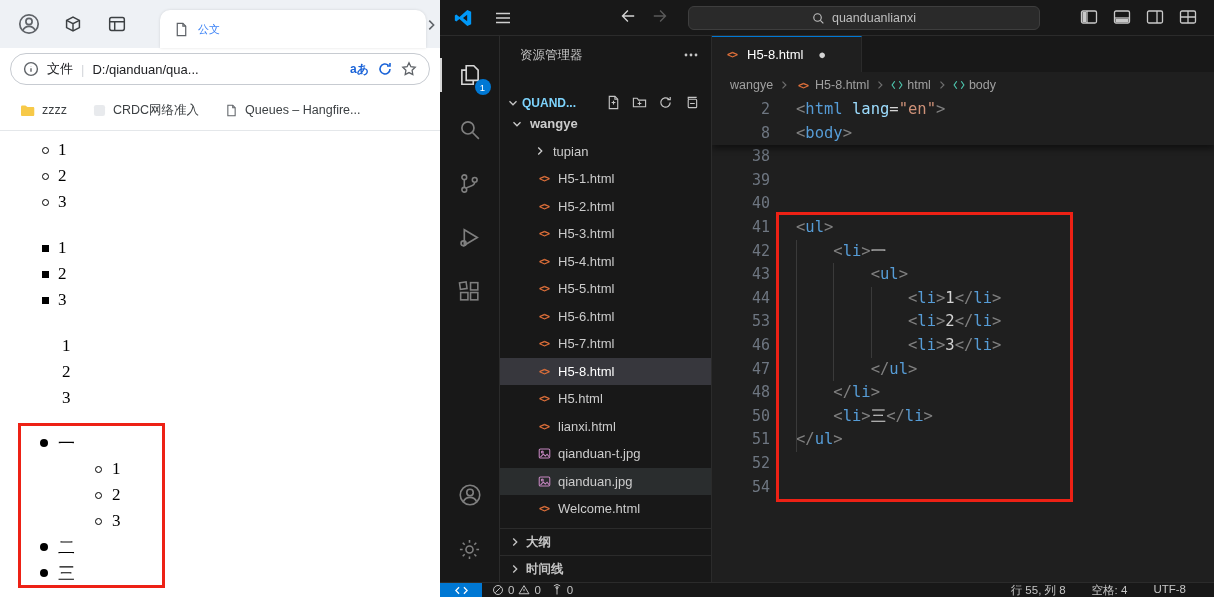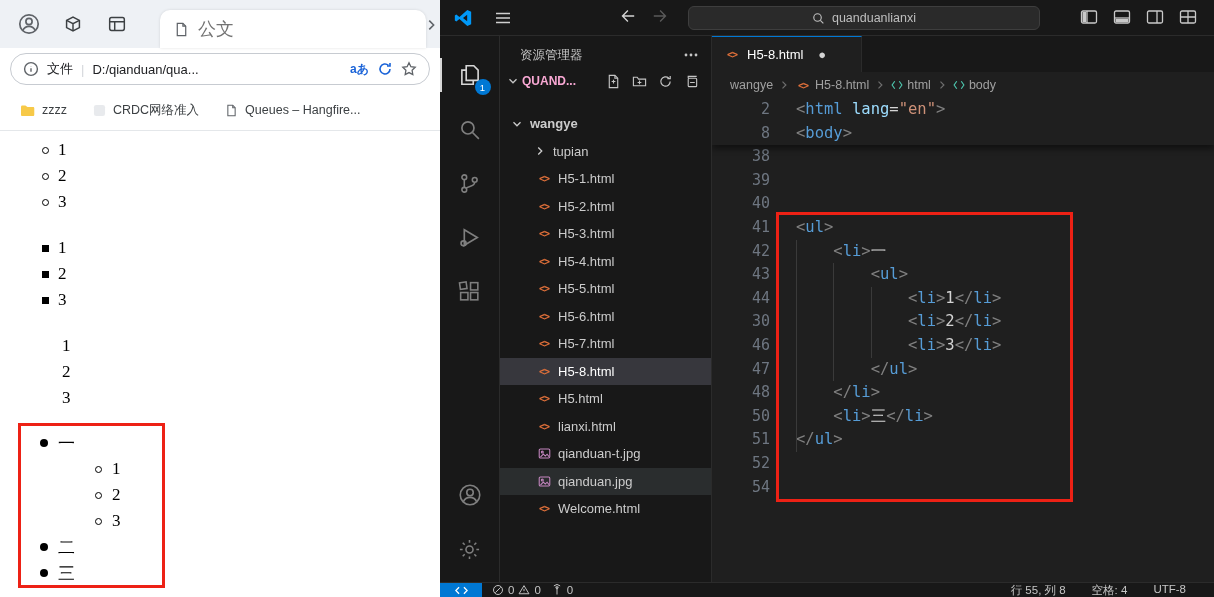--- a/index.html
+++ b/index.html
@@ -5,21 +5,21 @@
   *{margin:0;padding:0;box-sizing:border-box}
   html,body{width:1214px;height:597px;overflow:hidden;background:#1f1f1f;
     font-family:"Liberation Sans",sans-serif;}
   #app{display:flex;width:1214px;height:597px}
 
   
   #browser{width:440px;background:#fff;display:flex;flex-direction:column;position:relative}
   .b-tabstrip{height:48px;background:#eef1f5;display:flex;align-items:center;position:relative;flex-shrink:0}
   .b-strip-icon{width:30px;height:30px;display:flex;align-items:center;justify-content:center;margin-left:14px;color:#4a4f55}
   .b-tab{position:absolute;left:160px;top:10px;width:266px;height:38px;background:#fff;border-radius:10px 10px 0 0;display:flex;align-items:center;padding-left:14px;box-shadow:0 0 3px rgba(0,0,0,.12)}
-  .b-tab-title{font-size:18px;color:#737373;margin-left:9px}
+  .b-tab-title{font-size:11px;color:#3b82f6;margin-left:9px}
   .b-strip-chev{position:absolute;right:2px;top:18px;color:#5f6368}
   .b-addr{height:42px;background:#fff;display:flex;align-items:center;padding:0 10px;flex-shrink:0}
   .addr-pill{flex:1;height:32px;border:1.5px solid #c7cbd1;border-radius:16px;display:flex;align-items:center;padding:0 12px;gap:8px;background:#fff}
   .addr-scheme{font-size:13px;color:#202124}
   .addr-div{color:#d3d6da;font-size:13px}
   .addr-url{font-size:13px;color:#202124;white-space:nowrap}
   .addr-spacer{flex:1}
   .addr-translate{font-size:12px;font-weight:bold;color:#1a63d8;letter-spacing:0}
   .b-bookmarks{height:41px;background:#fff;border-bottom:1px solid #e4e7ea;display:flex;align-items:center;padding-left:20px;gap:26px;flex-shrink:0}
   .bm-item{display:flex;align-items:center;gap:7px;font-size:12.5px;color:#3c4043;white-space:nowrap}
@@ -49,21 +49,21 @@
   .v-activity{width:60px;background:#181818;border-right:1px solid #2b2b2b;display:flex;flex-direction:column;align-items:center;padding-top:12px;flex-shrink:0}
   .act-item{width:60px;height:54px;display:flex;align-items:center;justify-content:center;color:#7f7f7f;position:relative}
   .act-item.active{color:#d7d7d7}
   .act-item.active::before{content:"";position:absolute;left:0;top:10px;bottom:10px;width:2px;background:#d7d7d7}
   .act-badge{position:absolute;right:9px;bottom:7px;min-width:16px;height:16px;border-radius:9px;background:#0078d4;color:#fff;font-size:9.5px;display:flex;align-items:center;justify-content:center;padding:0 3px}
   .act-bottom{margin-top:auto;display:flex;flex-direction:column;align-items:center;padding-bottom:6px}
   
   .v-sidebar{width:212px;background:#181818;border-right:1px solid #2b2b2b;display:flex;flex-direction:column;flex-shrink:0;overflow:hidden}
   .sb-header{height:38px;display:flex;align-items:center;padding:0 12px 0 20px;font-size:12.5px;color:#c5c5c5}
   .sb-header .dots{margin-left:auto;color:#c5c5c5}
-  .sb-section{height:36px;display:flex;align-items:flex-start;padding-left:6px;font-size:12px;font-weight:bold;color:#f9a8d4}
+  .sb-section{height:36px;display:flex;align-items:flex-end;padding-left:6px;font-size:12px;font-weight:bold;color:#7dd3fc}
   .sb-actions{margin-left:auto;display:flex;gap:11px;padding-right:12px;color:#c5c5c5}
   .trow{display:flex;align-items:center;height:27.5px;padding-left:36px;font-size:13px;color:#cccccc;cursor:default;position:relative}
   .trow.root{padding-left:10px;font-weight:bold}
   .trow.folder{padding-left:33px}
   .trow.sel{background:#37373d;color:#fff}
   .trow.hov{background:#2a2d2e}
   .tname{margin-left:6px;white-space:nowrap}
   .fi{width:16px;display:flex;justify-content:center}
   .fi.html{color:#e0703a;font-family:"DejaVu Sans Mono",monospace;font-size:10px;font-weight:bold;letter-spacing:-1px}
   .chev{color:#cccccc;display:flex}
@@ -501,20 +501,38 @@
                 </span>
                 <span class="tname">qianduan.jpg</span>
               </div>
               <div class="trow">
                 <span class="fi html">&lt;&gt;</span>
                 <span class="tname">Welcome.html</span>
               </div>
             </div>
         </div>
 
+        <div style="margin-top:auto">
+          <div class="sb-foot">
+            <span class="chev">
+                <svg width="14" height="14" viewBox="0 0 16 16" fill="none" stroke="#c5c5c5" stroke-width="1.5">
+                  <path d="M6 4l4 4-4 4"></path>
+                </svg>
+              </span>
+            <span>大纲</span>
+          </div>
+          <div class="sb-foot">
+            <span class="chev">
+                <svg width="14" height="14" viewBox="0 0 16 16" fill="none" stroke="#c5c5c5" stroke-width="1.5">
+                  <path d="M6 4l4 4-4 4"></path>
+                </svg>
+              </span>
+            <span>时间线</span>
+          </div>
+        </div>
       </div>
 
       <div class="v-editor">
         <div class="v-tabs">
           <div class="v-tab">
             <span class="fi html">&lt;&gt;</span>
             <span>H5-8.html</span>
             <span class="tab-dot">●</span>
           </div>
         </div>
@@ -565,21 +583,21 @@
             <div class="iguide" style="left:121.3px;top:118px;height:118px"></div>
             <div class="iguide" style="left:158.6px;top:141.6px;height:70.8px"></div>
             <div>
                 <div class="cl"><span class="ln">38</span><span class="ct"></span></div>
                 <div class="cl"><span class="ln">39</span><span class="ct"></span></div>
                 <div class="cl"><span class="ln">40</span><span class="ct"></span></div>
                 <div class="cl"><span class="ln">41</span><span class="ct"><span class="tk-p">&lt;</span><span class="tk-t">ul</span><span class="tk-p">&gt;</span></span></div>
                 <div class="cl"><span class="ln">42</span><span class="ct"><span class="tk-w">    </span><span class="tk-p">&lt;</span><span class="tk-t">li</span><span class="tk-p">&gt;</span><span class="tk-x">一</span></span></div>
                 <div class="cl"><span class="ln">43</span><span class="ct"><span class="tk-w">        </span><span class="tk-p">&lt;</span><span class="tk-t">ul</span><span class="tk-p">&gt;</span></span></div>
                 <div class="cl"><span class="ln">44</span><span class="ct"><span class="tk-w">            </span><span class="tk-p">&lt;</span><span class="tk-t">li</span><span class="tk-p">&gt;</span><span class="tk-x">1</span><span class="tk-p">&lt;/</span><span class="tk-t">li</span><span class="tk-p">&gt;</span></span></div>
-                <div class="cl"><span class="ln">30</span><span class="ct"><span class="tk-w">            </span><span class="tk-p">&lt;</span><span class="tk-t">li</span><span class="tk-p">&gt;</span><span class="tk-x">2</span><span class="tk-p">&lt;/</span><span class="tk-t">li</span><span class="tk-p">&gt;</span></span></div>
+                <div class="cl"><span class="ln">53</span><span class="ct"><span class="tk-w">            </span><span class="tk-p">&lt;</span><span class="tk-t">li</span><span class="tk-p">&gt;</span><span class="tk-x">2</span><span class="tk-p">&lt;/</span><span class="tk-t">li</span><span class="tk-p">&gt;</span></span></div>
                 <div class="cl"><span class="ln">46</span><span class="ct"><span class="tk-w">            </span><span class="tk-p">&lt;</span><span class="tk-t">li</span><span class="tk-p">&gt;</span><span class="tk-x">3</span><span class="tk-p">&lt;/</span><span class="tk-t">li</span><span class="tk-p">&gt;</span></span></div>
                 <div class="cl"><span class="ln">47</span><span class="ct"><span class="tk-w">        </span><span class="tk-p">&lt;/</span><span class="tk-t">ul</span><span class="tk-p">&gt;</span></span></div>
                 <div class="cl"><span class="ln">48</span><span class="ct"><span class="tk-w">    </span><span class="tk-p">&lt;/</span><span class="tk-t">li</span><span class="tk-p">&gt;</span></span></div>
                 <div class="cl"><span class="ln">50</span><span class="ct"><span class="tk-w">    </span><span class="tk-p">&lt;</span><span class="tk-t">li</span><span class="tk-p">&gt;</span><span class="tk-x">三</span><span class="tk-p">&lt;/</span><span class="tk-t">li</span><span class="tk-p">&gt;</span></span></div>
                 <div class="cl"><span class="ln">51</span><span class="ct"><span class="tk-p">&lt;/</span><span class="tk-t">ul</span><span class="tk-p">&gt;</span></span></div>
                 <div class="cl"><span class="ln">52</span><span class="ct"></span></div>
                 <div class="cl"><span class="ln">54</span><span class="ct"></span></div>
               </div>
           </div>
         </div>

